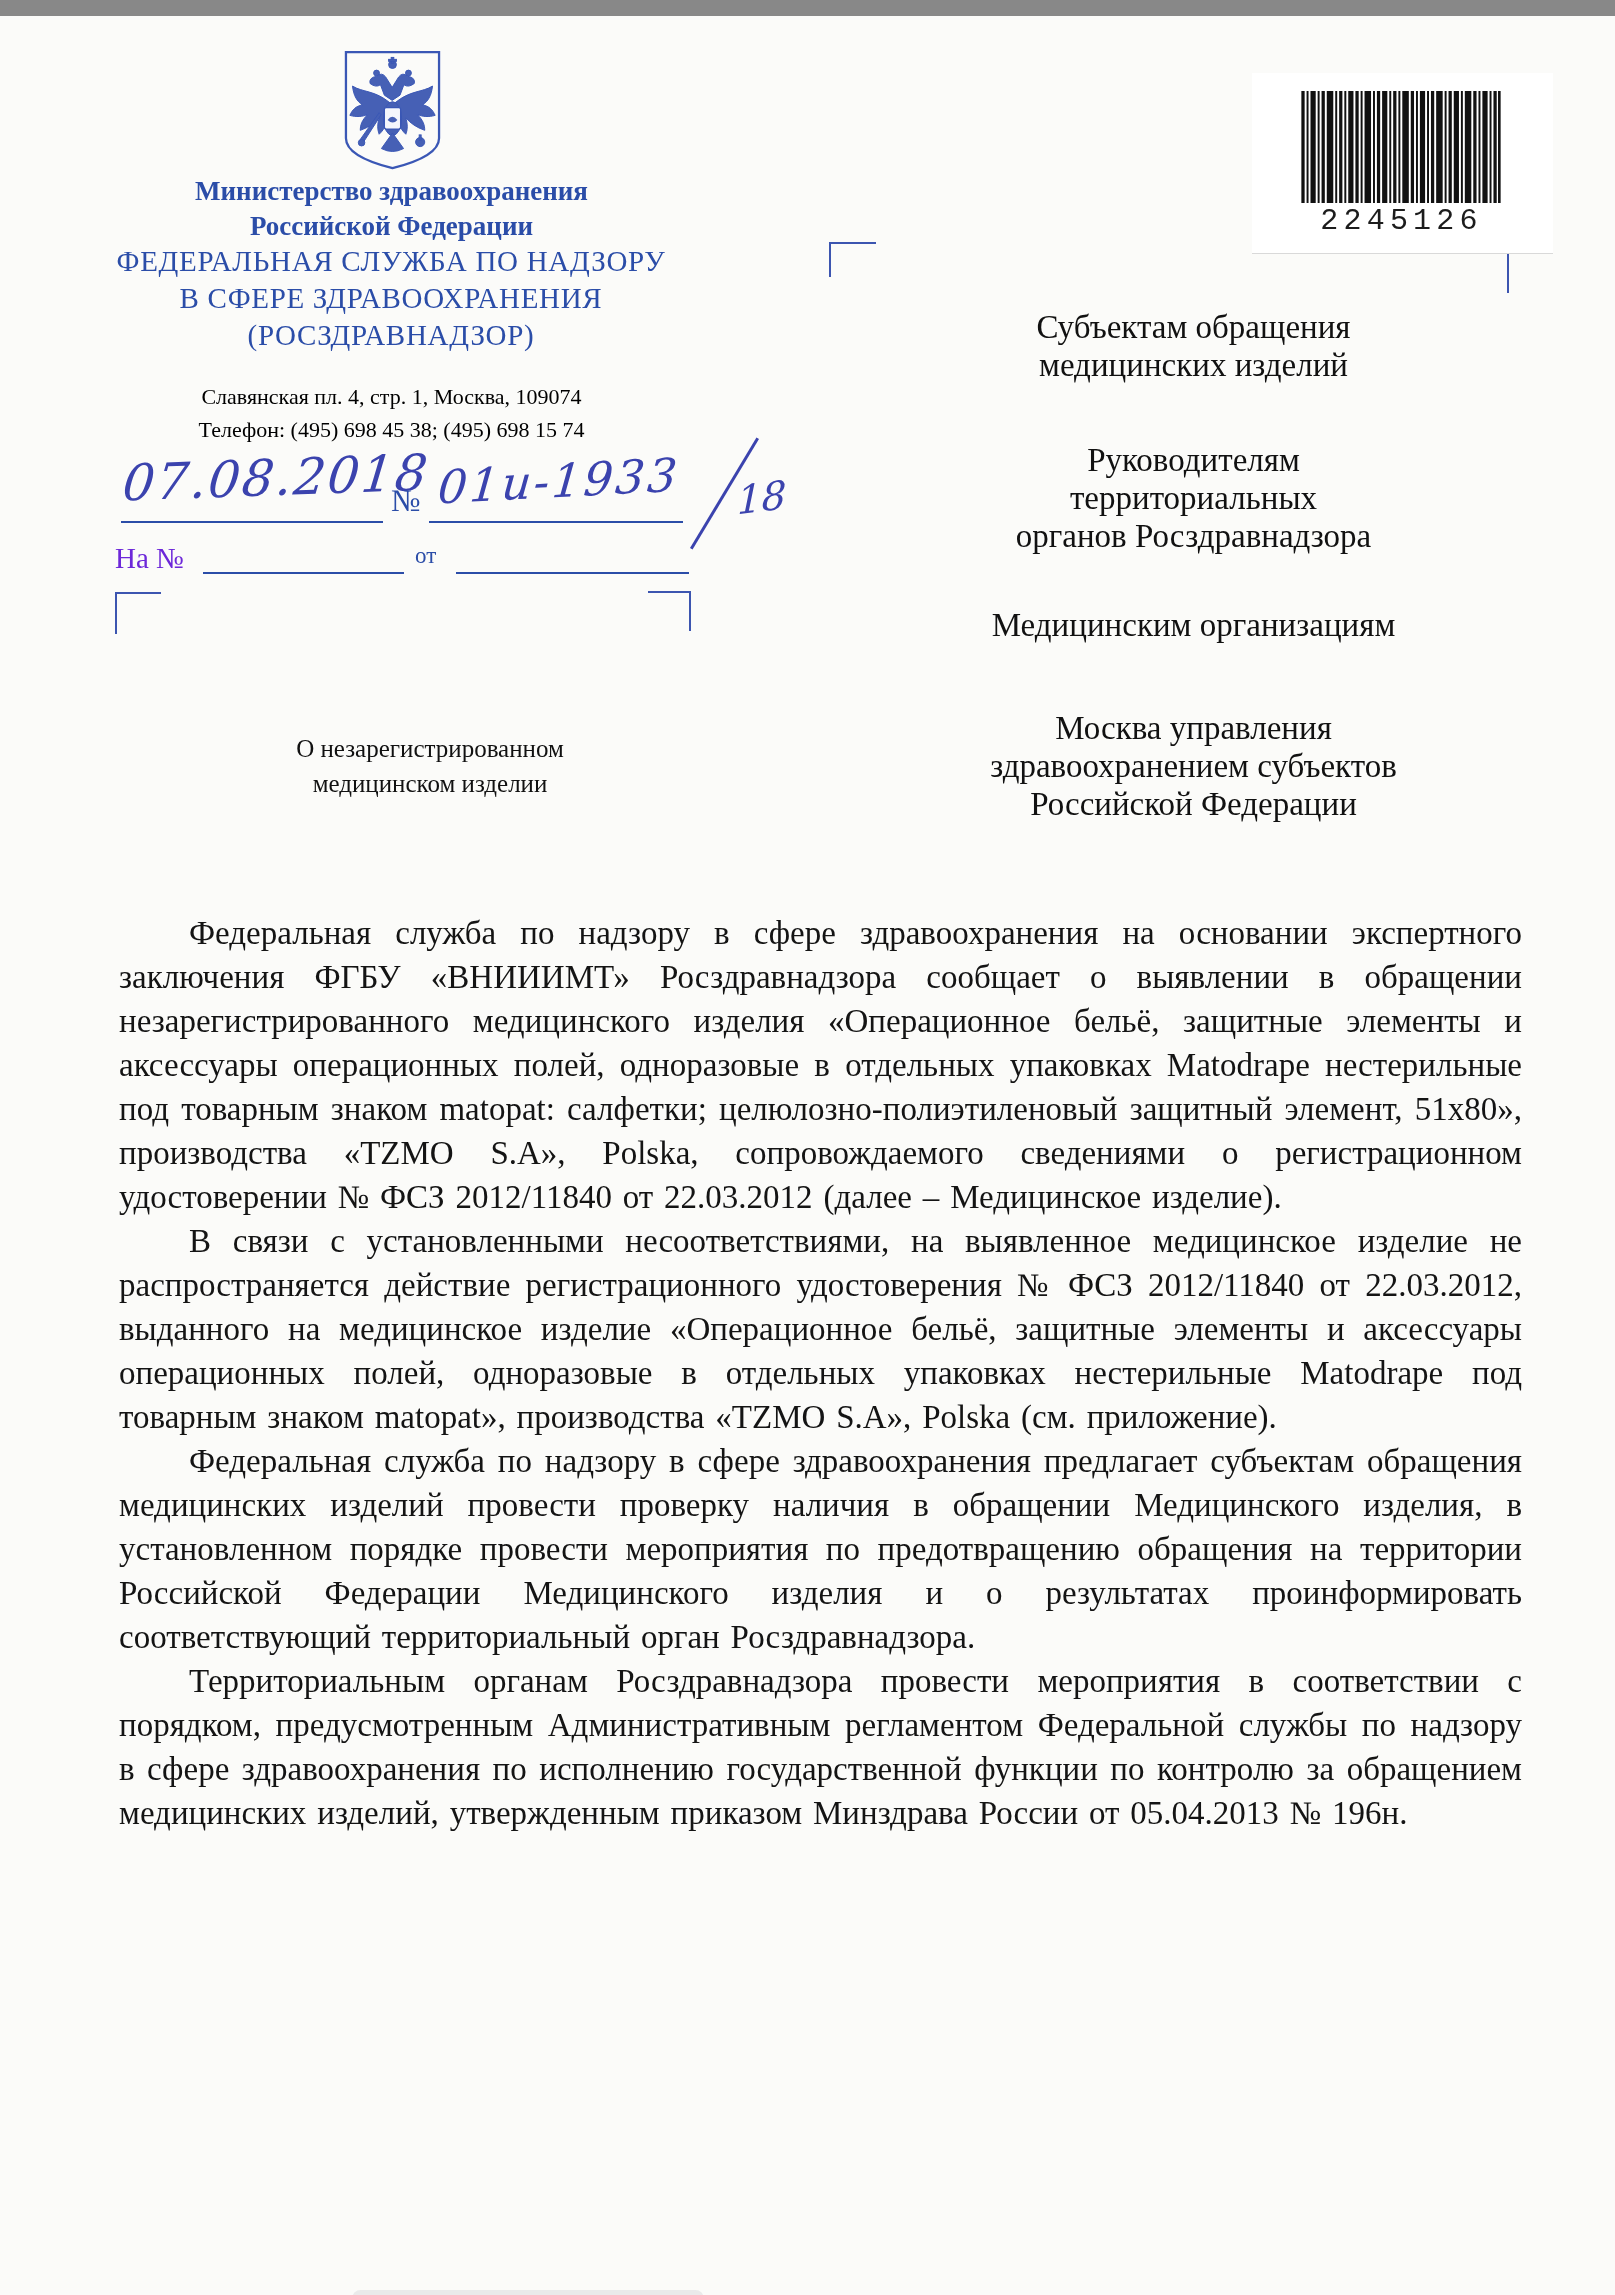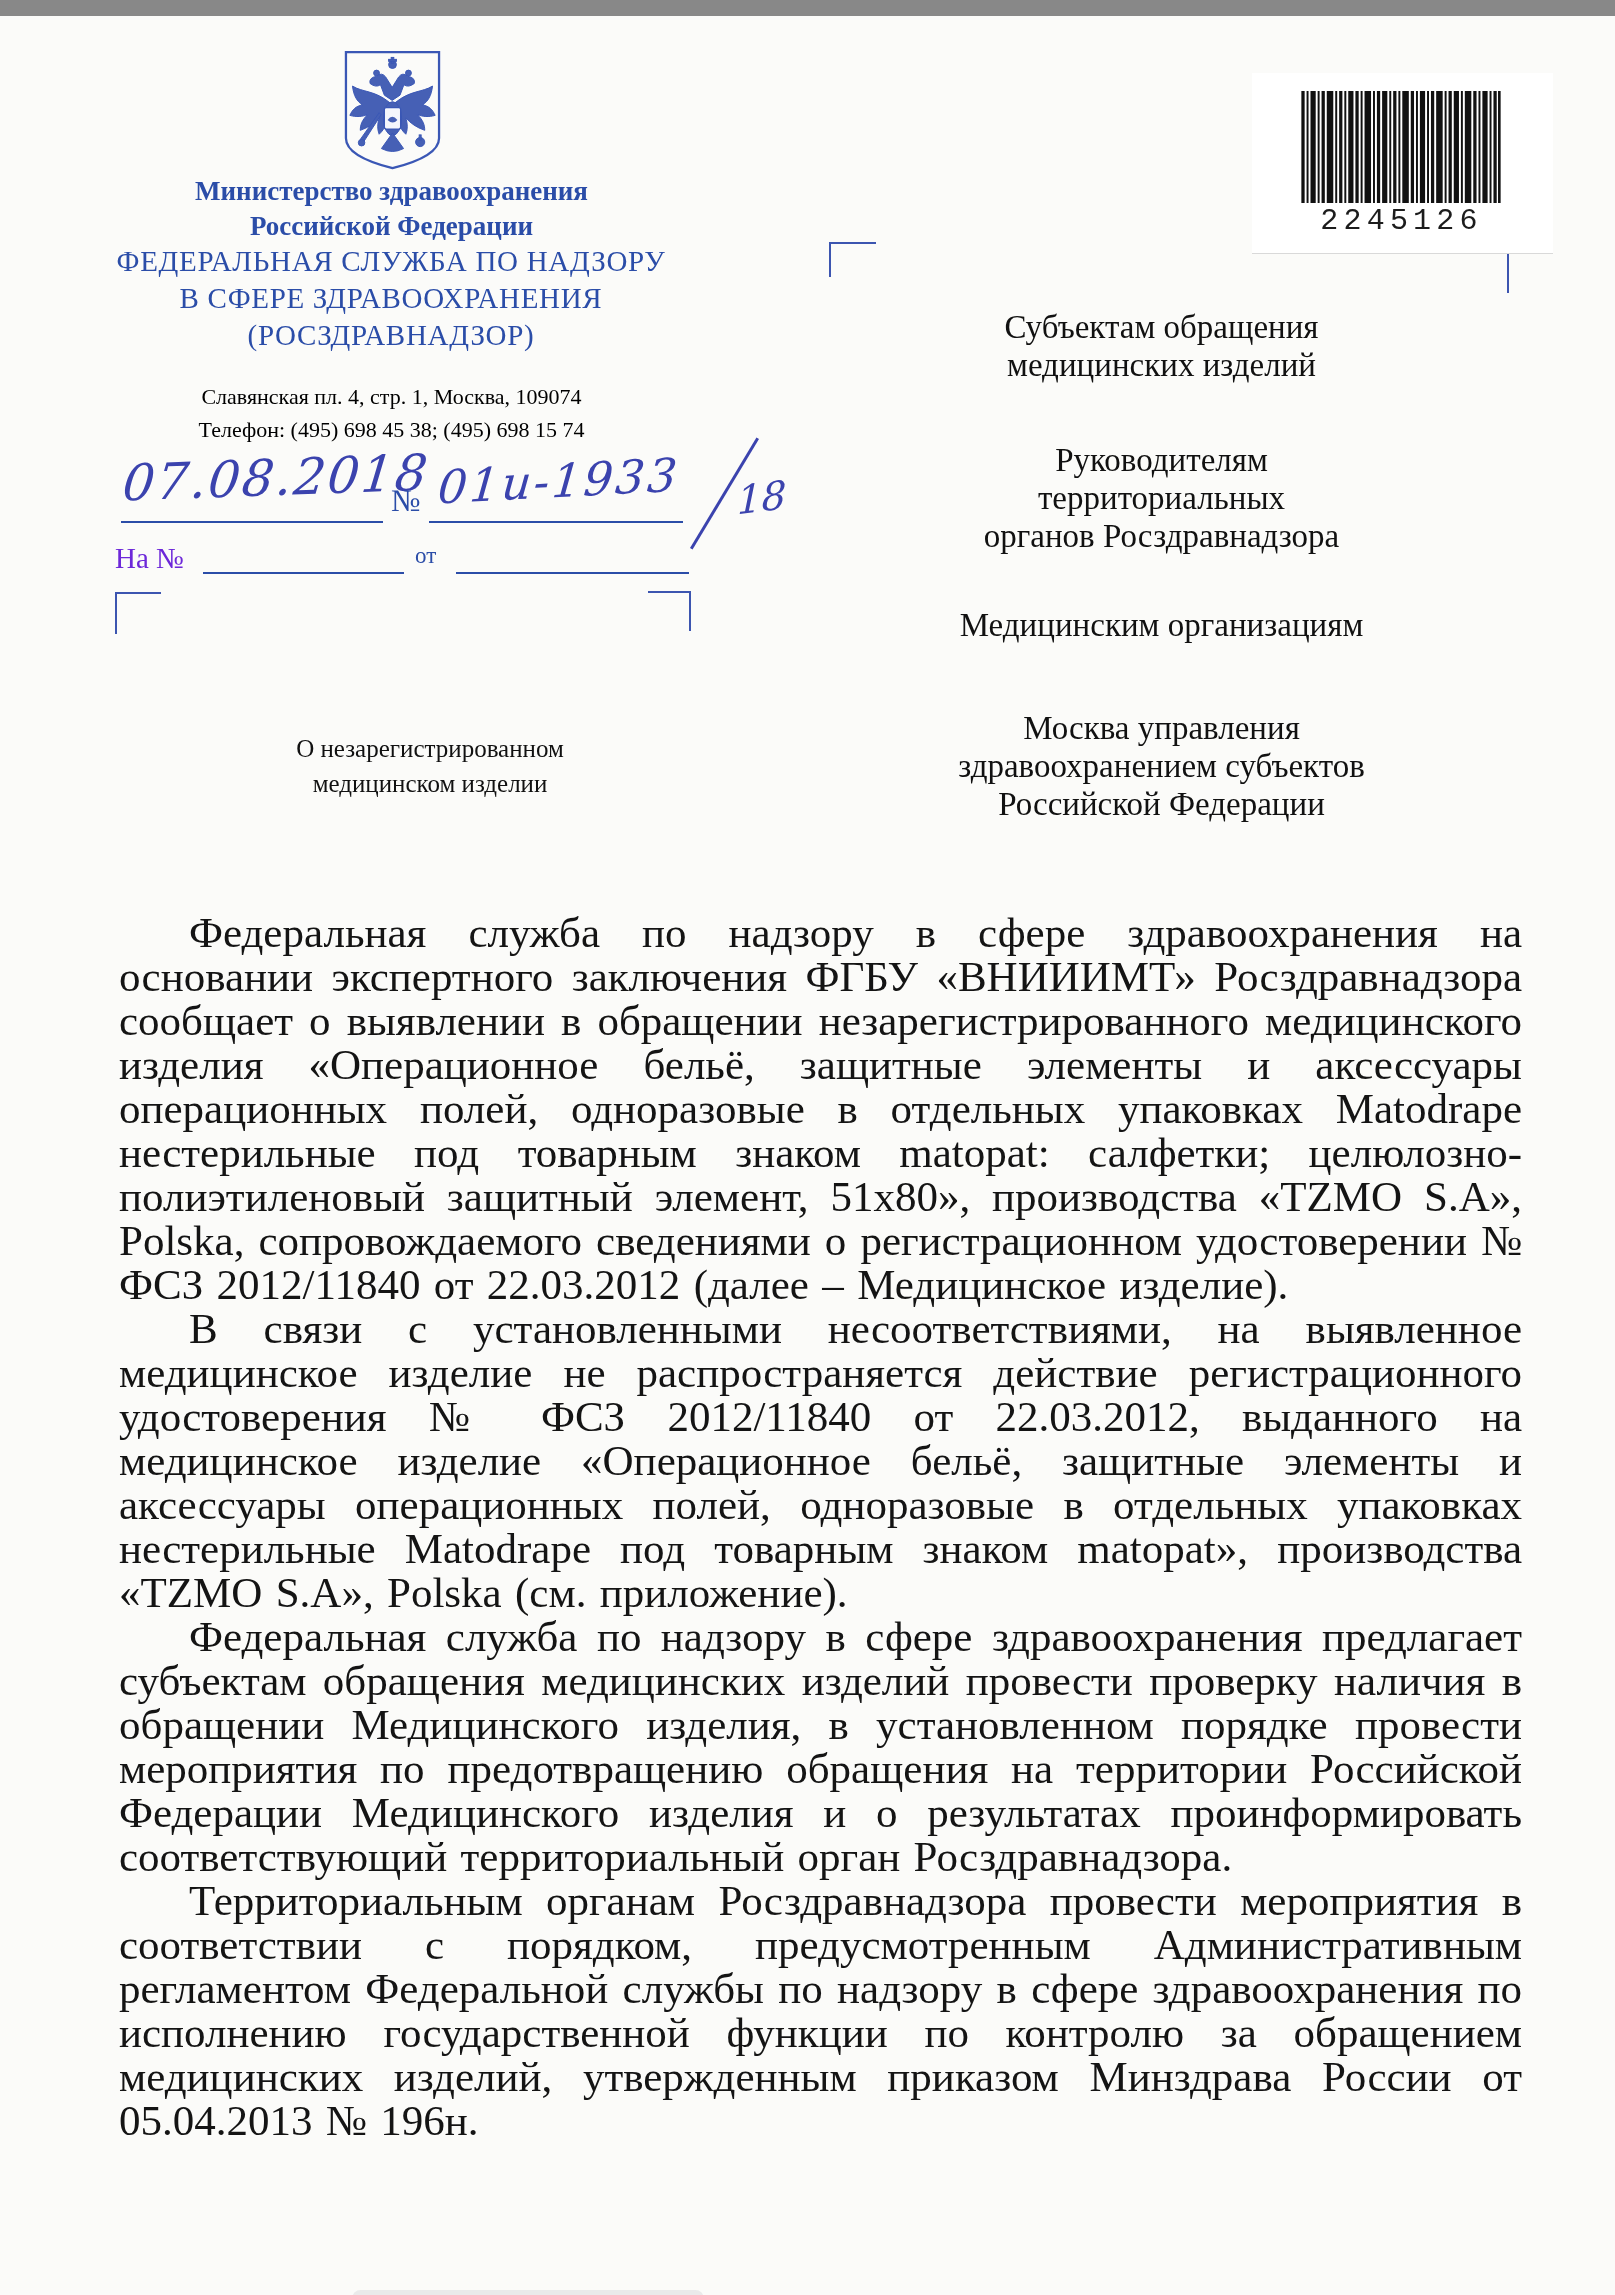--- a/index.html
+++ b/index.html
@@ -40,29 +40,29 @@
 
   
   .bc-label{left:1252px; top:57px; width:301px; height:180px; background:#ffffff; border-bottom:1.3px solid #d9d9d9;}
   .bc-num{
     left:1294px; top:188px; width:215px; text-align:center;
     font-family:"Liberation Mono","DejaVu Sans Mono",monospace;
     font-size:30px; letter-spacing:5.2px; color:#1c1c1c;
   }
 
   
-  .addressee{left:907px; top:0; width:509px; text-align:center; font-size:33px; line-height:38px; color:#111;}
+  .addressee{left:939px; top:0; width:509px; text-align:center; font-size:33px; line-height:38px; color:#111;}
 
   
   .subject{left:293px; top:715px; width:274px; text-align:center; font-size:25px; line-height:35px; color:#111;}
 
   
   .body-text{
     left:119px; top:895px; width:1403px;
-    font-size:43px; line-height:44px; text-align:justify; word-spacing:2.6px; color:#141414;
+    font-size:33px; line-height:44px; text-align:justify; word-spacing:2.6px; color:#141414;
   }
   .body-text p{margin:0; text-indent:70px;}
 
   .bottom-artifact{left:352px; top:2274px; width:352px; height:17px; background:#eaeaea; border-radius:8.5px;}
 </style>
 </head>
 <body>
 
 <div class="page">
 

